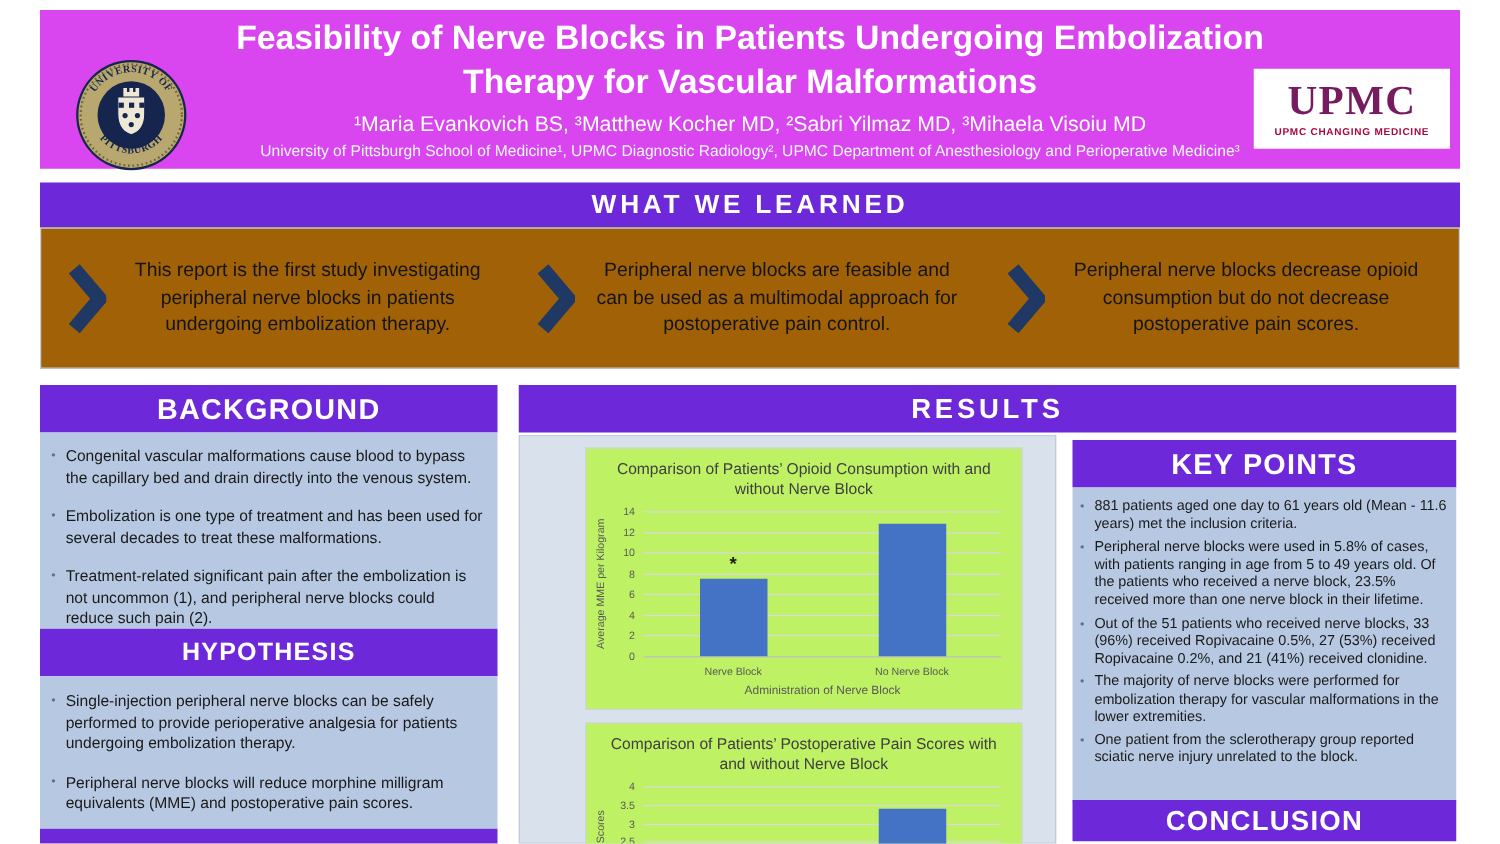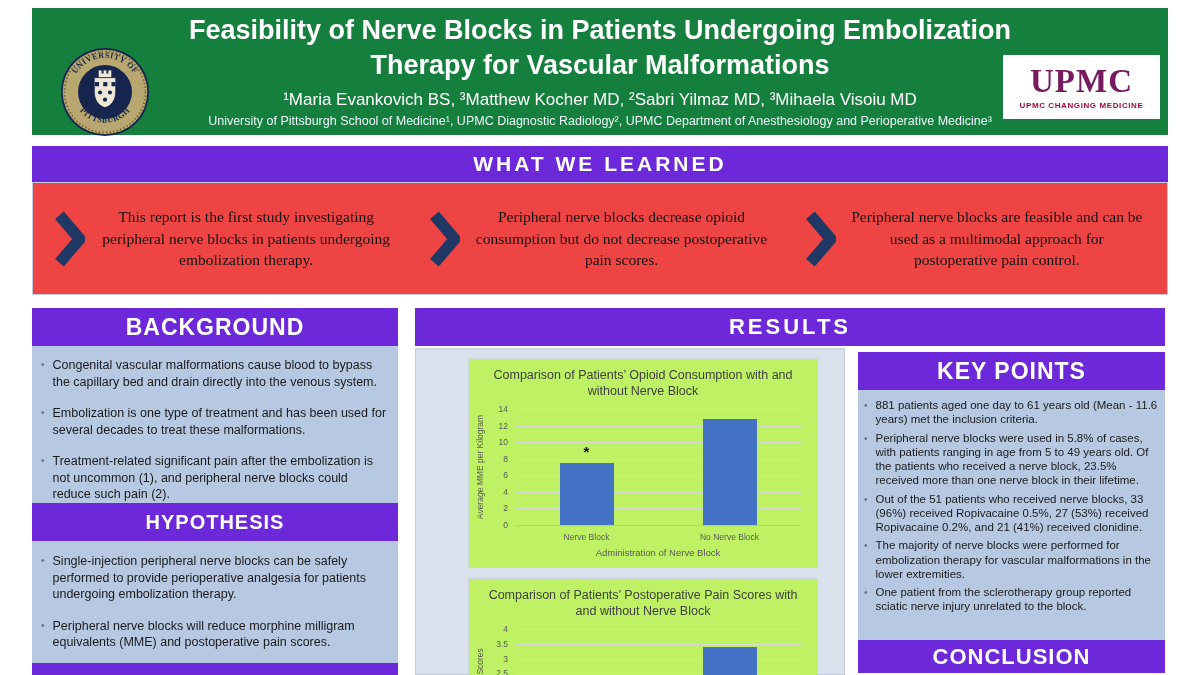--- a/index.html
+++ b/index.html
@@ -1,20 +1,20 @@
 <!DOCTYPE html>
 <html><head>
 <meta charset="utf-8">
 <style>
   html,body{margin:0;padding:0;background:#fff;}
   #poster{position:relative;width:1200px;height:675px;overflow:hidden;background:#ffffff;
           font-family:"Liberation Sans",sans-serif;color:#1a1a1a;}
 
   
-  .top-header{position:absolute;left:32px;top:8px;width:1136px;height:127px;background:#15803d;}
+  .top-header{position:absolute;left:32px;top:8px;width:1136px;height:127px;background:#d946ef;}
   .title-block{position:absolute;left:0;right:0;top:5px;text-align:center;}
   .poster-title{margin:0 110px;font-size:27px;line-height:35px;font-weight:700;color:#ffffff;}
   .authors-line{margin-top:7px;font-size:17px;color:#ffffff;}
   .affil-line{margin-top:4px;font-size:12.5px;color:#eef5fc;}
   .seal{position:absolute;left:28px;top:39px;width:90px;height:90px;}
   .seal text{font-family:"Liberation Serif",serif;}
   .upmc-box{position:absolute;right:8px;top:47px;width:157px;height:64px;background:#ffffff;
             display:flex;flex-direction:column;align-items:center;justify-content:center;}
   .upmc-word{font-family:"Liberation Serif",serif;font-size:33px;line-height:1;font-weight:700;
              color:#771b61;letter-spacing:1px;}
@@ -24,23 +24,23 @@
   .sec-hdr{position:absolute;background:#6d28d9;color:#fff;font-weight:700;text-align:center;}
   .wwl-bar{left:32px;top:146px;width:1136px;height:36px;font-size:21px;letter-spacing:3px;line-height:36px;}
   .res-hdr{left:415px;top:308px;width:750px;height:38px;font-size:22px;letter-spacing:3px;line-height:38px;}
   .bg-hdr {left:32px;top:308px;width:366px;height:38px;font-size:23px;letter-spacing:1px;line-height:38px;}
   .hyp-hdr{left:32px;top:503px;width:366px;height:38px;font-size:20px;letter-spacing:1px;line-height:38px;}
   .kp-hdr {left:858px;top:352px;width:307px;height:38px;font-size:23px;letter-spacing:1px;line-height:38px;}
   .conc-hdr{left:858px;top:640px;width:307px;height:33px;font-size:22px;letter-spacing:1px;line-height:33px;}
   .stub-hdr{left:32px;top:663px;width:366px;height:12px;}
 
   
-  .wwl-panel{position:absolute;left:32px;top:182px;width:1136px;height:113px;background:#ef4444;
+  .wwl-panel{position:absolute;left:32px;top:182px;width:1136px;height:113px;background:#a16207;
              border:1px solid #c2ccda;box-sizing:border-box;display:grid;
-             grid-template-columns:1fr 1fr 1fr;align-items:center;padding:0 22px;column-gap:36px;font-family:Liberation Serif, serif;}
+             grid-template-columns:1fr 1fr 1fr;align-items:center;padding:0 22px;column-gap:36px;}
   .wwl-item{display:flex;align-items:center;gap:13px;}
   .wwl-text{flex:1;text-align:center;font-size:15.5px;line-height:1.38;color:#141414;}
 
   
   .panel-mid{position:absolute;background:#b7c9e2;box-sizing:border-box;overflow:hidden;}
   .bg-body {left:32px;top:346px;width:366px;height:157px;padding:11px 10px 0 9px;}
   .hyp-body{left:32px;top:541px;width:366px;height:122px;padding:12px 10px 0 9px;}
   .kp-body {left:858px;top:390px;width:307px;height:252px;padding:8px 7px 0 6px;}
   .charts-panel{position:absolute;left:415px;top:348px;width:430px;height:327px;background:#d9e1ec;
                 border:1px solid #c2ccda;box-sizing:border-box;}
@@ -108,27 +108,27 @@
       <div class="wwl-item">
       <svg width="30" height="58" viewBox="0 0 34 64">
         <path d="M5,5 L28,32 L5,59" fill="none" stroke="#1f3864" stroke-width="13"></path>
       </svg>
       <div class="wwl-text">This report is the first study investigating peripheral nerve blocks in patients undergoing embolization therapy.</div>
     </div>
       <div class="wwl-item">
       <svg width="30" height="58" viewBox="0 0 34 64">
         <path d="M5,5 L28,32 L5,59" fill="none" stroke="#1f3864" stroke-width="13"></path>
       </svg>
-      <div class="wwl-text">Peripheral nerve blocks decrease opioid consumption but do not decrease postoperative pain scores.</div>
+      <div class="wwl-text">Peripheral nerve blocks are feasible and can be used as a multimodal approach for postoperative pain control.</div>
     </div>
       <div class="wwl-item">
       <svg width="30" height="58" viewBox="0 0 34 64">
         <path d="M5,5 L28,32 L5,59" fill="none" stroke="#1f3864" stroke-width="13"></path>
       </svg>
-      <div class="wwl-text">Peripheral nerve blocks are feasible and can be used as a multimodal approach for postoperative pain control.</div>
+      <div class="wwl-text">Peripheral nerve blocks decrease opioid consumption but do not decrease postoperative pain scores.</div>
     </div>
     </div>
 
   <div class="sec-hdr bg-hdr">BACKGROUND</div>
   <div class="panel-mid bg-body">
       <div class="bullet">
       <span class="dot">•</span>
       <div>Congenital vascular malformations cause blood to bypass the capillary bed and drain directly into the venous system.</div>
     </div>
       <div class="bullet">

